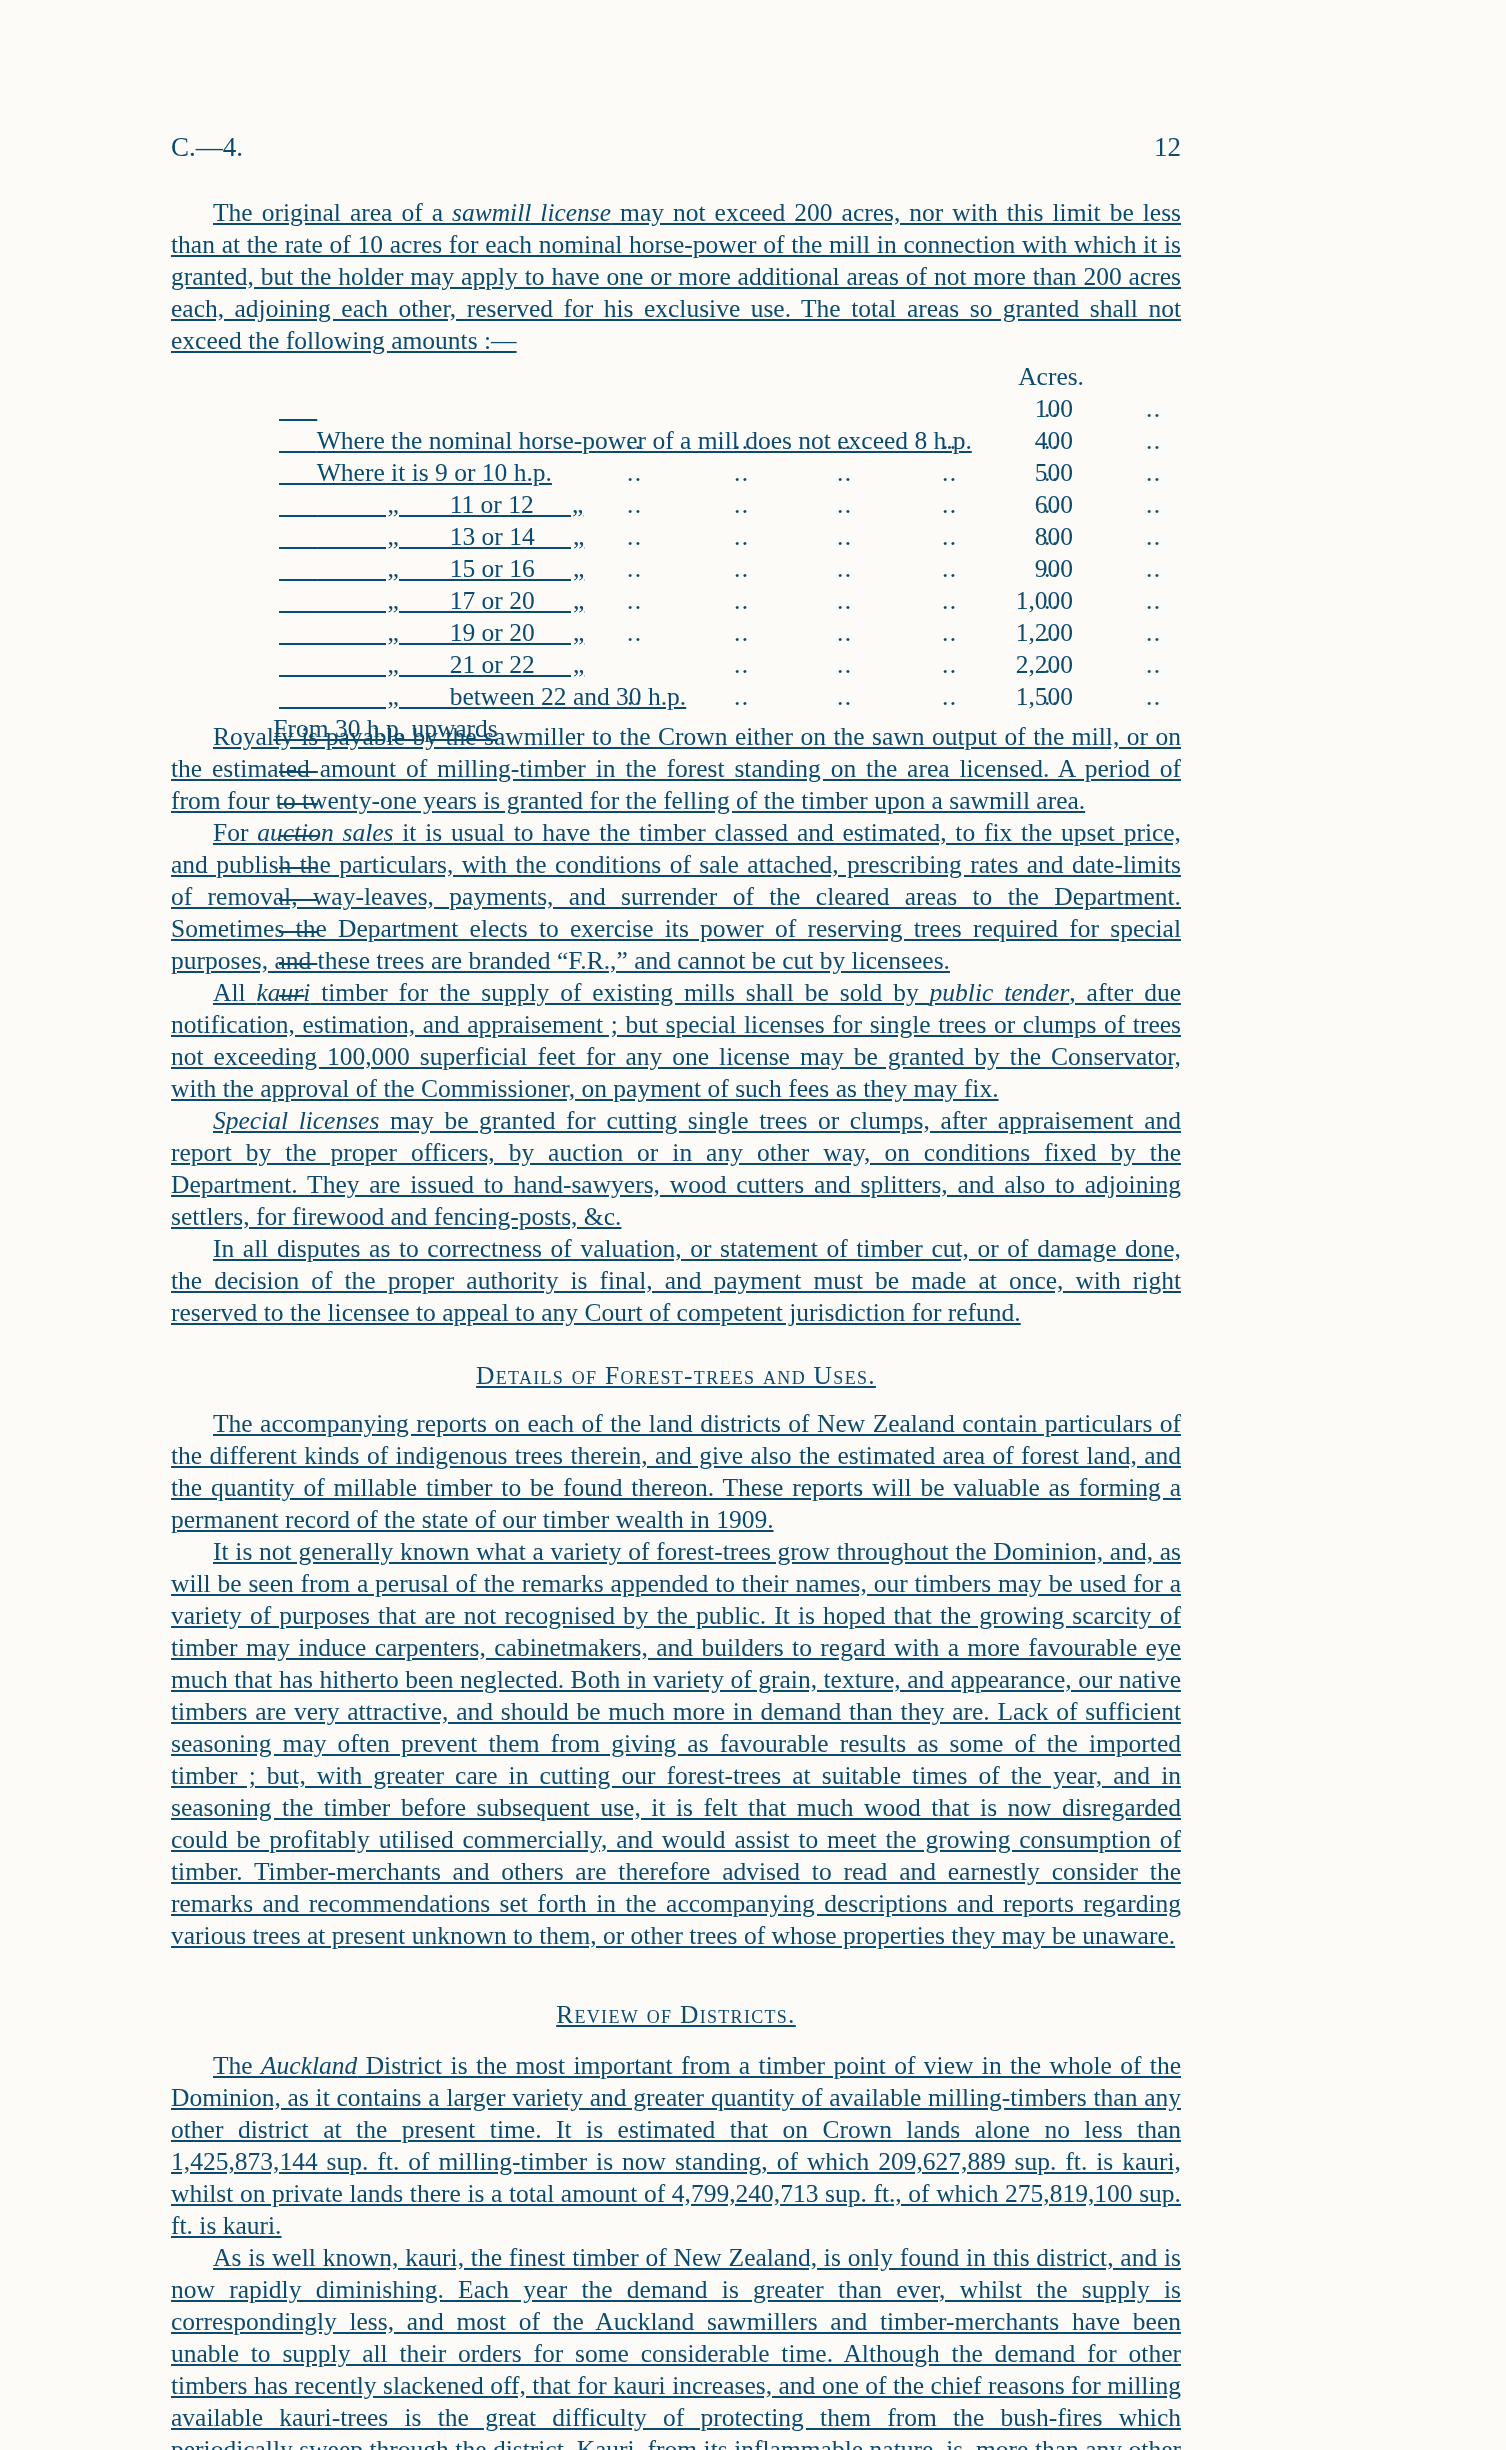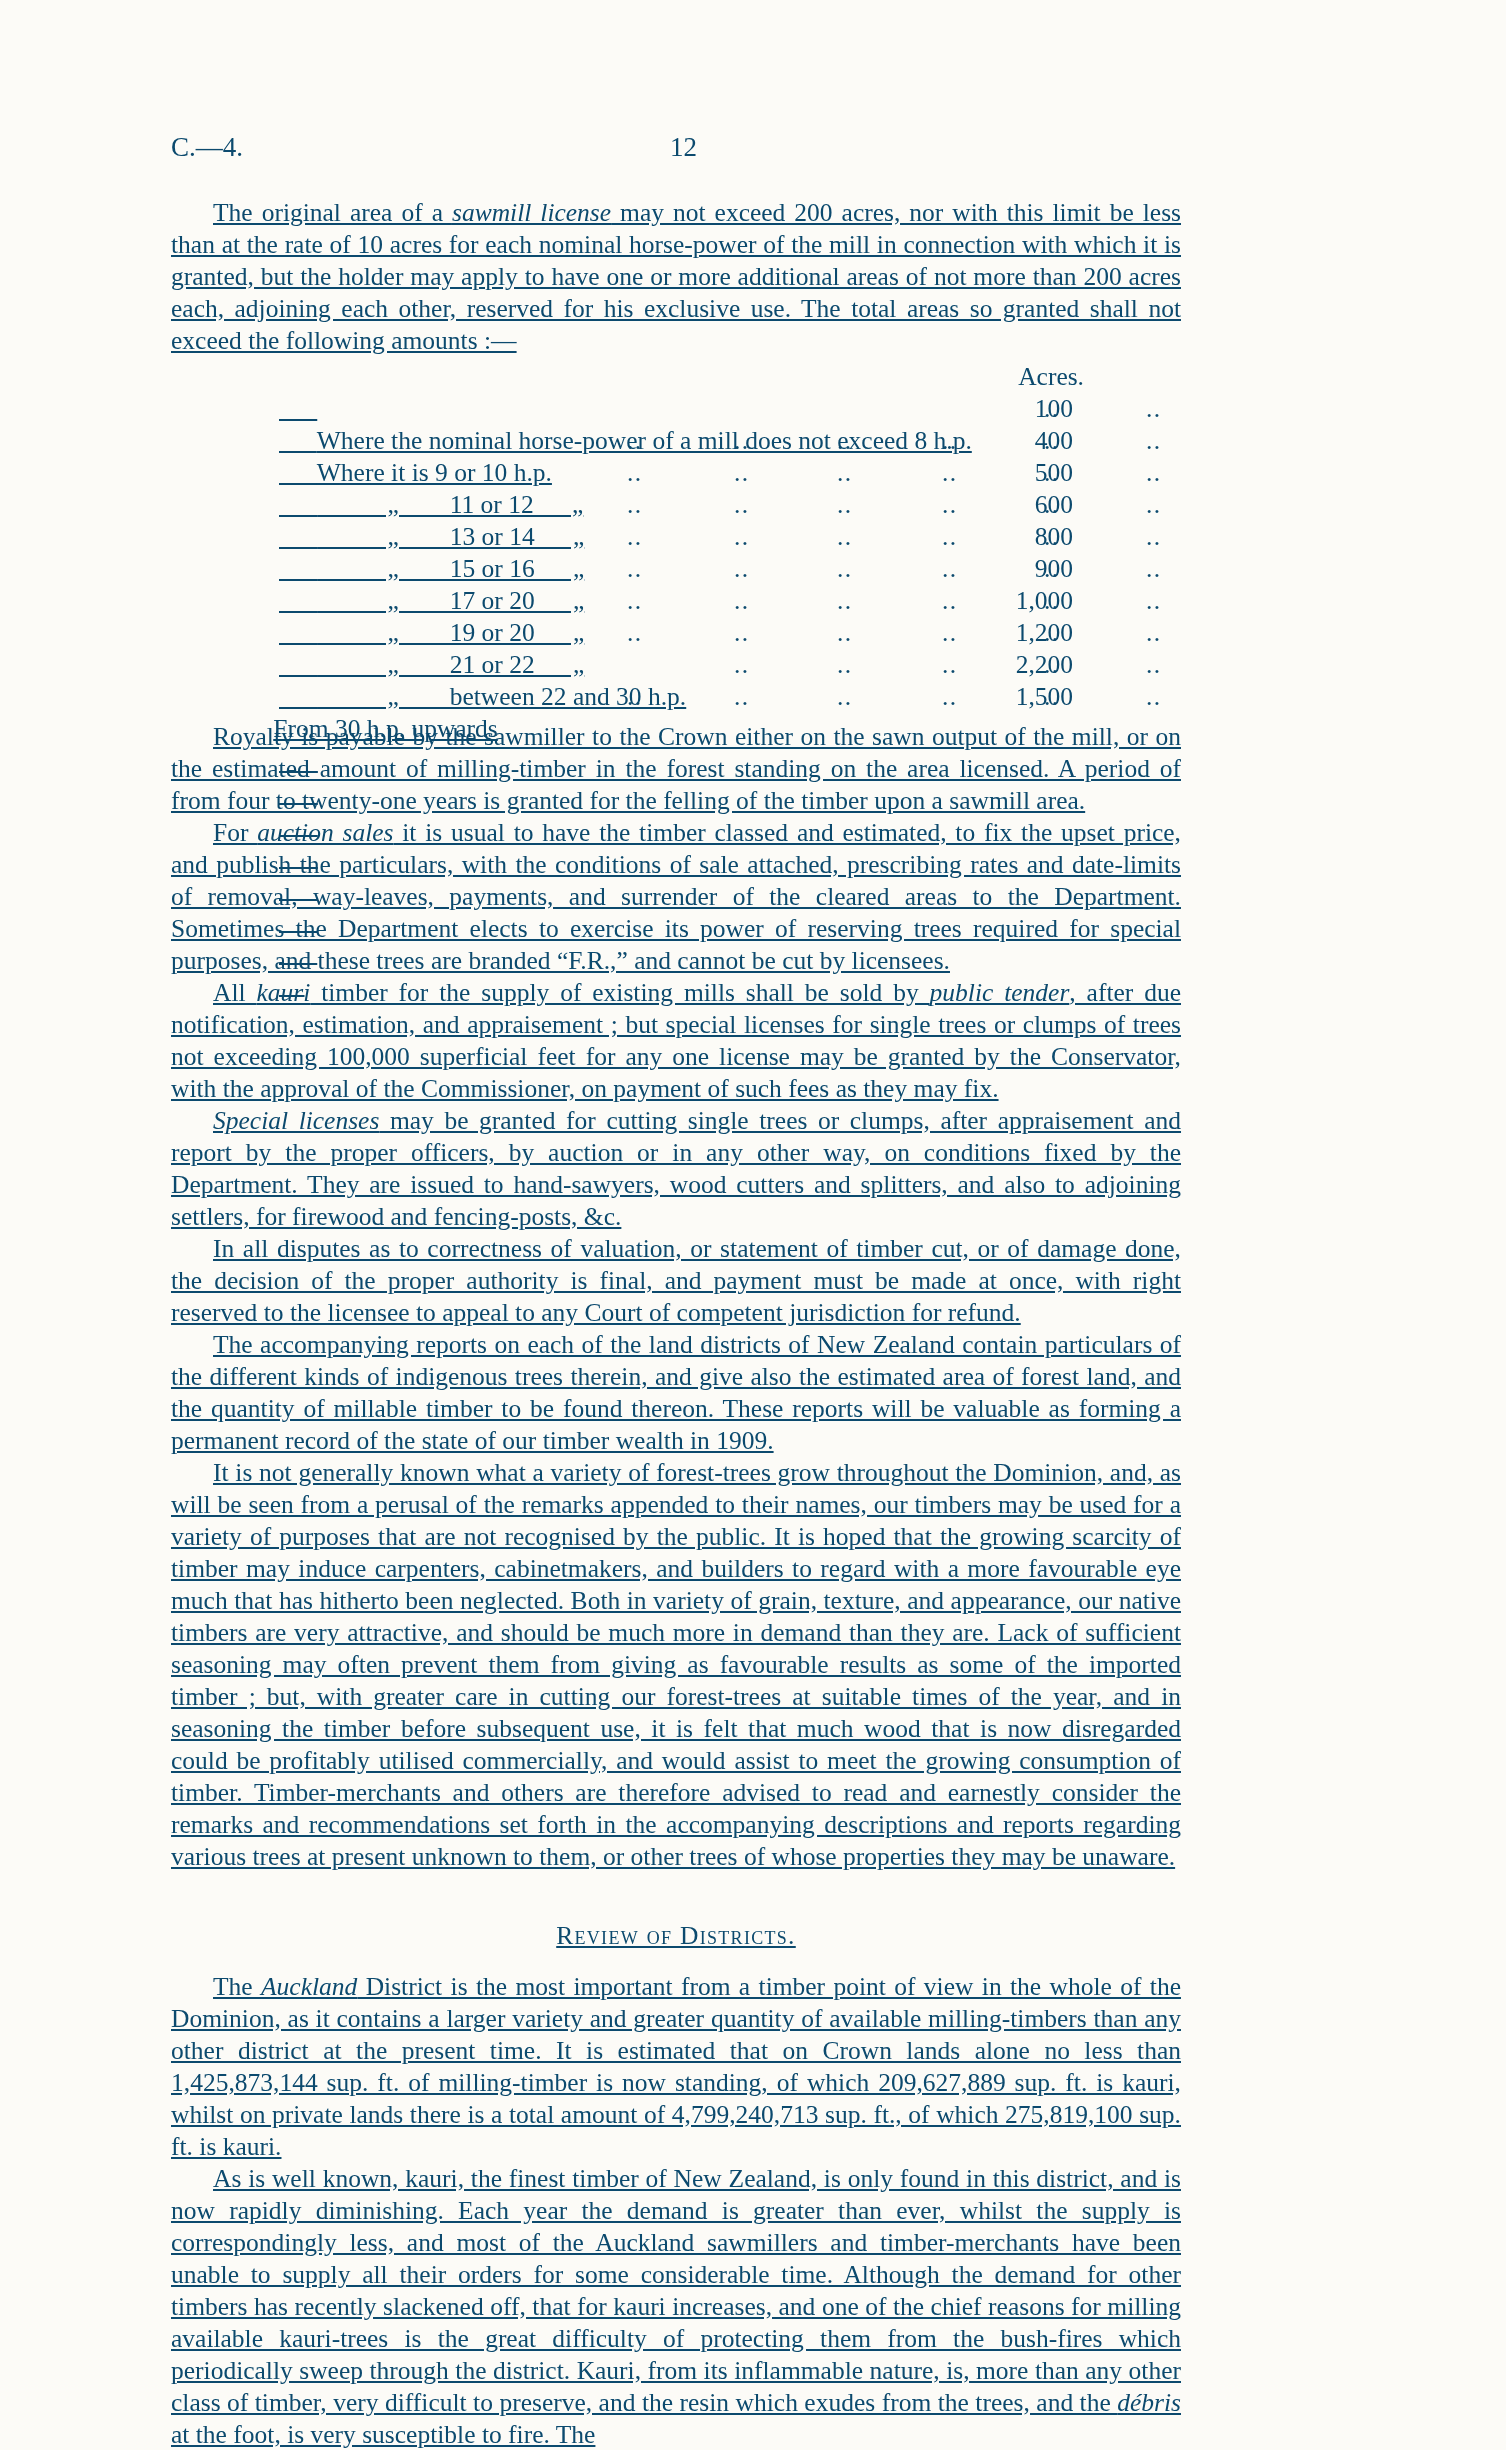--- a/index.html
+++ b/index.html
@@ -11,21 +11,21 @@
     background: #fcfbf7;
     color: #0c4a6e;
     font-family: "Liberation Serif", "DejaVu Serif", serif;
     font-size: 25.5px;
     line-height: 32px;
     padding: 131px 166px 40px 171px;
     text-decoration: underline;
   }
   .pagehead { position: relative; height: 34px; margin-bottom: 32px; font-size: 27px; }
   .head-left { position: absolute; left: 0; top: 0; }
-  .page-num  { position: absolute; left: 15px; right: 0; text-align: center; }
+  .page-num  { position: absolute; left: 15px; right: 0; text-align: right; }
   p.para { margin: 0; text-indent: 42px; text-align: justify; }
   i { font-style: italic; }
 
   .acres-table { margin: 4px 0 8px; }
   .t-row { position: relative; height: 32px; padding-left: 108px; white-space: pre; }
   .t-label { white-space: pre; }
   .outdent .t-label { margin-left: -44px; }
   .dot { position: absolute; top: 0; letter-spacing: 1.3px; }
   .c1 { left: 456px; } .c2 { left: 563px; } .c3 { left: 666px; }
   .c4 { left: 771px; } .c5 { left: 873px; } .c6 { left: 975px; }
@@ -150,20 +150,21 @@
       <span class="t-val">1,500</span>
     </div>
   </div>
 
   <p class="para">Royalty is payable by the sawmiller to the Crown either on the sawn output of the mill, or on the estimated amount of milling-timber in the forest standing on the area licensed.  A period of from four to twenty-one years is granted for the felling of the timber upon a sawmill area.</p>
   <p class="para">For <i>auction sales</i> it is usual to have the timber classed and estimated, to fix the upset price, and publish the particulars, with the conditions of sale attached, prescribing rates and date-limits of removal, way-leaves, payments, and surrender of the cleared areas to the Department.  Sometimes the Department elects to exercise its power of reserving trees required for special purposes, and these trees are branded “F.R.,” and cannot be cut by licensees.</p>
   <p class="para">All <i>kauri</i> timber for the supply of existing mills shall be sold by <i>public tender</i>, after due notification, estimation, and appraisement ; but special licenses for single trees or clumps of trees not exceeding 100,000 superficial feet for any one license may be granted by the Conservator, with the approval of the Commissioner, on payment of such fees as they may fix.</p>
   <p class="para"><i>Special licenses</i> may be granted for cutting single trees or clumps, after appraisement and report by the proper officers, by auction or in any other way, on conditions fixed by the Department.  They are issued to hand-sawyers, wood cutters and splitters, and also to adjoining settlers, for firewood and fencing-posts, &amp;c.</p>
   <p class="para">In all disputes as to correctness of valuation, or statement of timber cut, or of damage done, the decision of the proper authority is final, and payment must be made at once, with right reserved to the licensee to appeal to any Court of competent jurisdiction for refund.</p>
 
+  <h2 class="sec-head">Details of Forest-trees and Uses.</h2>
   <p class="para">The accompanying reports on each of the land districts of New Zealand contain particulars of the different kinds of indigenous trees therein, and give also the estimated area of forest land, and the quantity of millable timber to be found thereon.  These reports will be valuable as forming a permanent record of the state of our timber wealth in 1909.</p>
   <p class="para">It is not generally known what a variety of forest-trees grow throughout the Dominion, and, as will be seen from a perusal of the remarks appended to their names, our timbers may be used for a variety of purposes that are not recognised by the public.  It is hoped that the growing scarcity of timber may induce carpenters, cabinetmakers, and builders to regard with a more favourable eye much that has hitherto been neglected.  Both in variety of grain, texture, and appearance, our native timbers are very attractive, and should be much more in demand than they are.  Lack of sufficient seasoning may often prevent them from giving as favourable results as some of the imported timber ; but, with greater care in cutting our forest-trees at suitable times of the year, and in seasoning the timber before subsequent use, it is felt that much wood that is now disregarded could be profitably utilised commercially, and would assist to meet the growing consumption of timber.  Timber-merchants and others are therefore advised to read and earnestly consider the remarks and recommendations set forth in the accompanying descriptions and reports regarding various trees at present unknown to them, or other trees of whose properties they may be unaware.</p>
 
   <h2 class="sec-head review">Review of Districts.</h2>
   <p class="para">The <i>Auckland</i> District is the most important from a timber point of view in the whole of the Dominion, as it contains a larger variety and greater quantity of available milling-timbers than any other district at the present time.  It is estimated that on Crown lands alone no less than 1,425,873,144 sup. ft. of milling-timber is now standing, of which 209,627,889 sup. ft. is kauri, whilst on private lands there is a total amount of 4,799,240,713 sup. ft., of which 275,819,100 sup. ft. is kauri.</p>
   <p class="para">As is well known, kauri, the finest timber of New Zealand, is only found in this district, and is now rapidly diminishing.  Each year the demand is greater than ever, whilst the supply is correspondingly less, and most of the Auckland sawmillers and timber-merchants have been unable to supply all their orders for some considerable time.  Although the demand for other timbers has recently slackened off, that for kauri increases, and one of the chief reasons for milling available kauri-trees is the great difficulty of protecting them from the bush-fires which periodically sweep through the district.  Kauri, from its inflammable nature, is, more than any other class of timber, very difficult to preserve, and the resin which exudes from the trees, and the <i>débris</i> at the foot, is very susceptible to fire.  The</p>
 
 </div>
 
 

